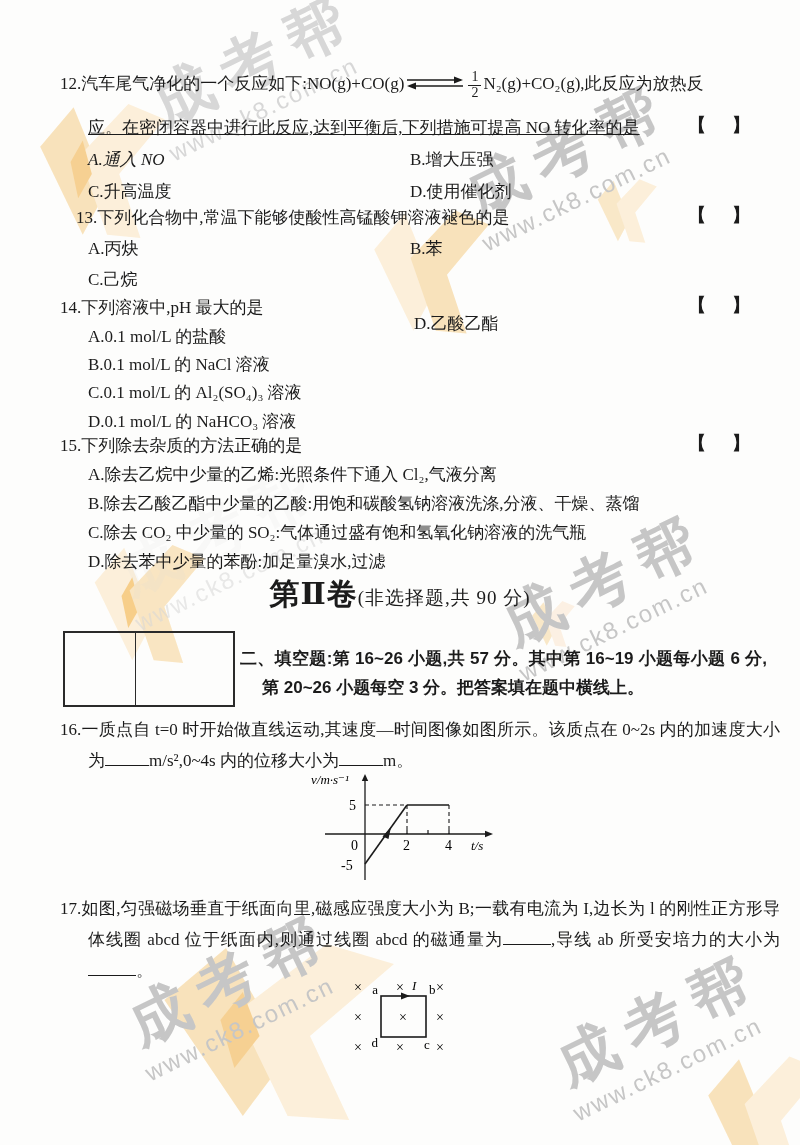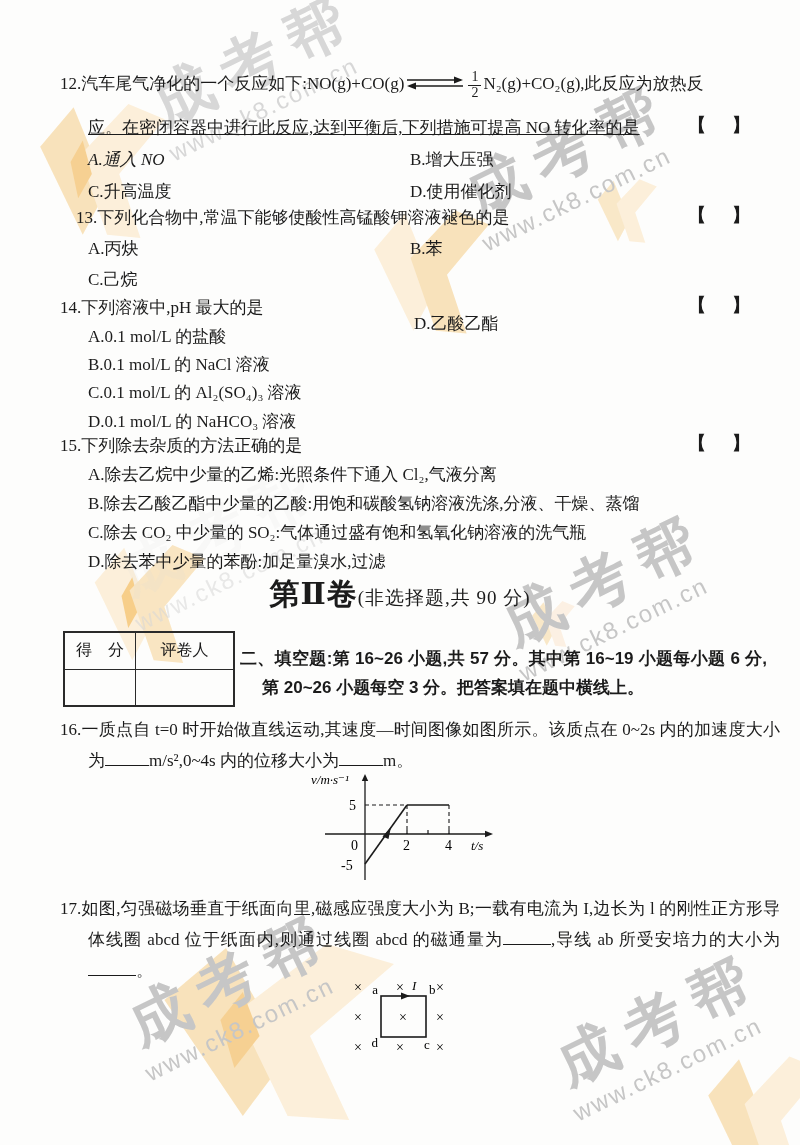--- a/index.html
+++ b/index.html
@@ -153,24 +153,20 @@
     <div class="abs opt" style="left:88px;top:463px;">A.除去乙烷中少量的乙烯:光照条件下通入 Cl₂,气液分离</div>
     <div class="abs opt" style="left:88px;top:492px;">B.除去乙酸乙酯中少量的乙酸:用饱和碳酸氢钠溶液洗涤,分液、干燥、蒸馏</div>
     <div class="abs opt" style="left:88px;top:521px;">C.除去 CO₂ 中少量的 SO₂:气体通过盛有饱和氢氧化钠溶液的洗气瓶</div>
     <div class="abs opt" style="left:88px;top:550px;">D.除去苯中少量的苯酚:加足量溴水,过滤</div>
 
     <div class="abs sec-title">
       <span class="big">第Ⅱ卷</span><span class="sub">(非选择题,共 90 分)</span>
     </div>
 
     <div class="abs score-table">
-      <div class="row hdr">
-        <div class="cell c1">得　分</div>
-        <div class="cell c2">评卷人</div>
-      </div>
       <div class="row">
         <div class="cell c1"></div>
         <div class="cell c2"></div>
       </div>
     </div>
 
     <div class="abs instr">二、填空题:第 16~26 小题,共 57 分。其中第 16~19 小题每小题 6 分,第 20~26 小题每空 3 分。把答案填在题中横线上。</div>
 
     <div class="abs qpara" style="left:60px;top:714px;">
       <span>16.</span><span>一质点自 t=0 时开始做直线运动,其速度—时间图像如图所示。该质点在 0~2s 内的加速度大小为</span><span class="blank"></span><span>m/s²,0~4s 内的位移大小为</span><span class="blank"></span><span>m。</span>

